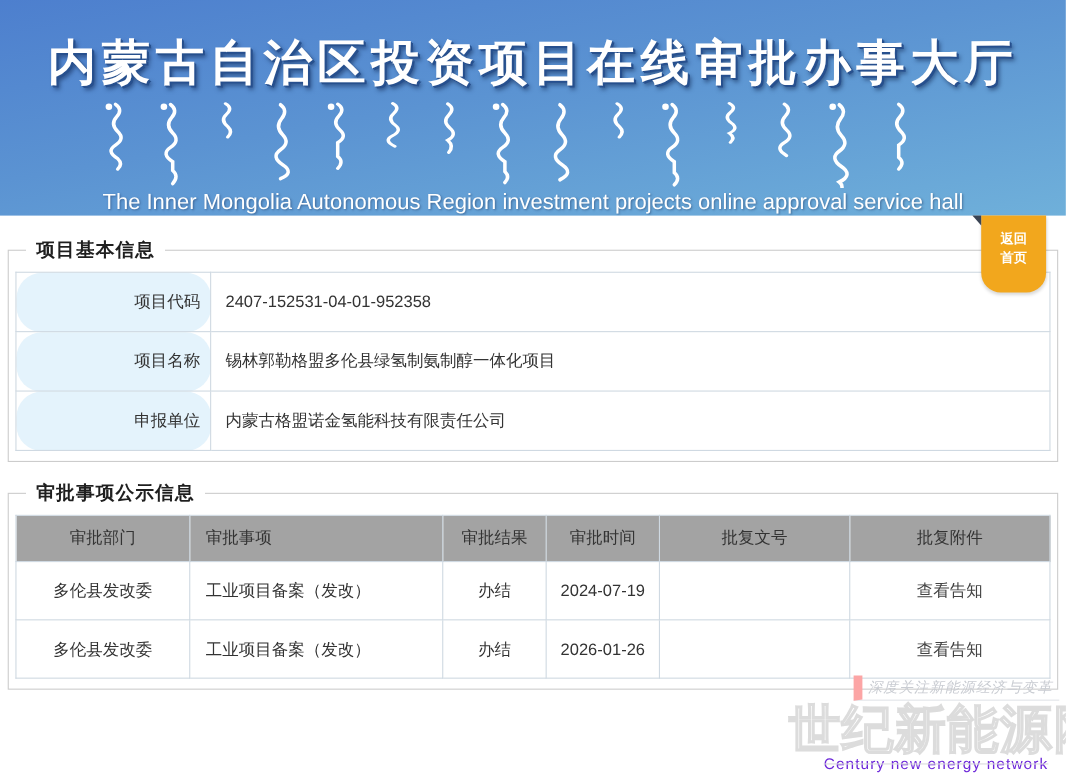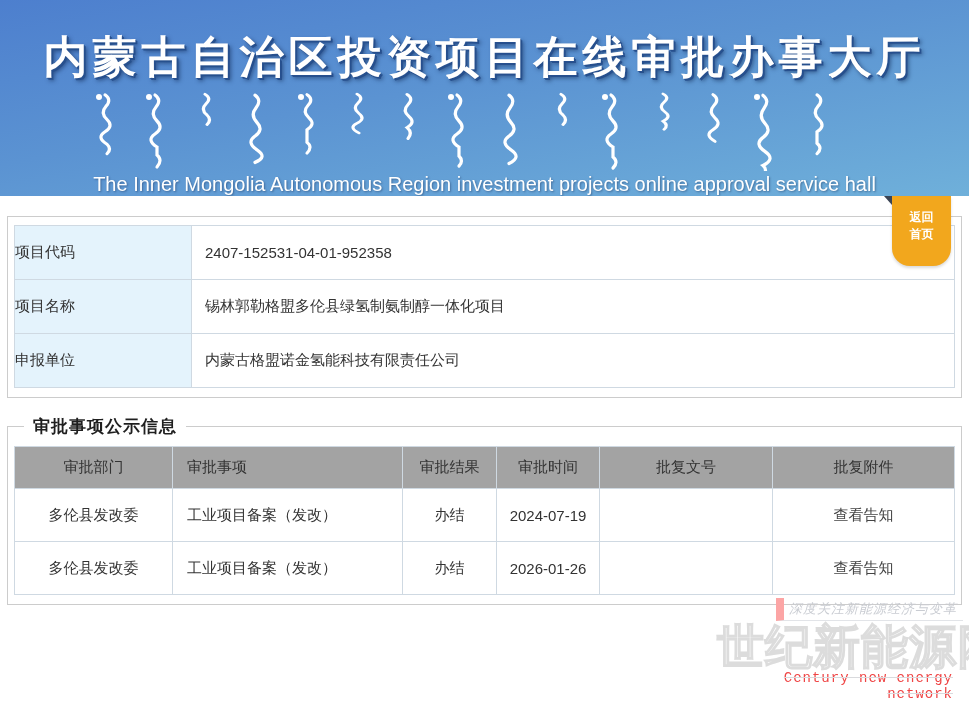--- a/index.html
+++ b/index.html
@@ -91,23 +91,24 @@
     border: 1px solid #cfd9e2;
     font-size: 15px;
     color: #333333;
     font-weight: normal;
   }
   
   .basic-table td { height: 54px; }
   .basic-table .label-cell {
     width: 177px;
     background: #e4f3fc;
-    text-align: left;
+    text-align: right;
     padding-right: 9px;
     color: #333;
+    border-radius: 23px;
   }
   .basic-table .value-cell {
     background: #ffffff;
     text-align: left;
     padding-left: 13px;
   }
 
   
   .approval-table th {
     height: 42px;
@@ -150,23 +151,23 @@
     font-size: 47px;
     font-weight: bold;
     letter-spacing: 1px;
     color: rgba(255,255,255,0.05);
     -webkit-text-stroke: 1.3px #dcdcdc;
     line-height: 1.0;
     margin-top: 2px;
     white-space: nowrap;
   }
   .wm-english {
-    font-family: Liberation Mono, monospace;
+    font-family: Liberation Sans, sans-serif;
     font-size: 14px;
-    color: #ef4444;
+    color: #6d28d9;
     text-decoration: line-through;
     text-decoration-color: #d9dadd;
     margin: 0 14px 2px 0;
     letter-spacing: 1px;
   }
 </style>
 </head>
 <body>
 
 <div class="site-header">
@@ -208,20 +209,21 @@
 
 <div class="back-home">
   <span class="fold"></span>
   <div>返回</div>
   <div>首页</div>
 </div>
 
 <div class="content">
 
   <fieldset class="section">
+    <legend class="section-title">项目基本信息</legend>
     <table class="basic-table">
       <tbody>
         <tr>
           <td class="label-cell">项目代码</td>
           <td class="value-cell">2407-152531-04-01-952358</td>
         </tr>
         <tr>
           <td class="label-cell">项目名称</td>
           <td class="value-cell">锡林郭勒格盟多伦县绿氢制氨制醇一体化项目</td>
         </tr>

